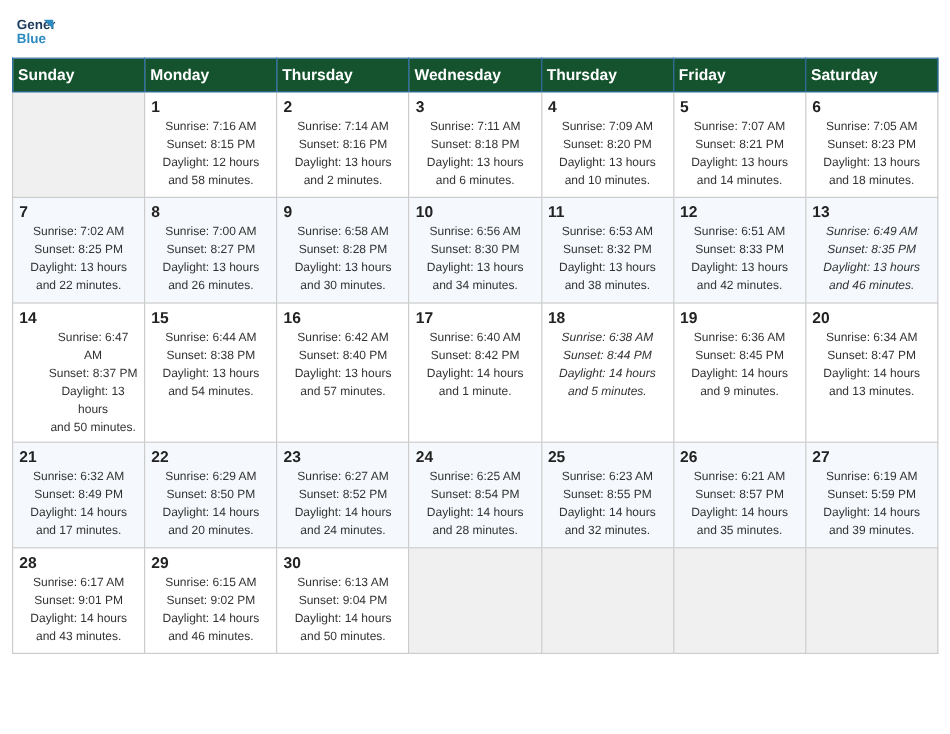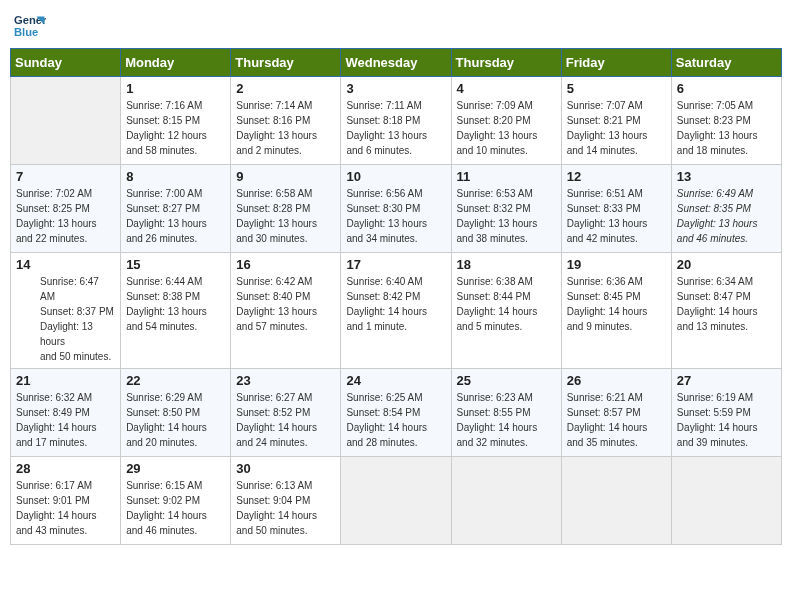--- a/index.html
+++ b/index.html
@@ -38,21 +38,21 @@
     .location-title {
       font-size: 16px;
       color: #333;
     }
     table {
       width: 100%;
       border-collapse: collapse;
       table-layout: fixed;
     }
     thead th {
-      background: #4d7c0f;
+      background: #14532d;
       color: #fff;
       font-size: 13px;
       font-weight: bold;
       padding: 6px 4px;
       text-align: left;
       border: 1px solid #2e6da4;
     }
     tbody td {
       border: 1px solid #ccc;
       vertical-align: top;
@@ -66,20 +66,21 @@
       font-size: 13px;
       font-weight: bold;
       color: #222;
       display: block;
       margin-bottom: 2px;
     }
     .cell-info {
       font-size: 10px;
       line-height: 1.5;
       color: #333;
+      text-align: center;
     }
     .empty-cell {
       background: #f9f9f9;
     }
     tbody tr:nth-child(even) td {
       background: #f5f8fc;
     }
     tbody tr:nth-child(odd) td {
       background: #fff;
     }
@@ -237,21 +238,21 @@
         </td>
         <td>
           <span class="day-num">17</span>
           <div class="cell-info" style="white-space: pre-line;">Sunrise: 6:40 AM
 Sunset: 8:42 PM
 Daylight: 14 hours
 and 1 minute.</div>
         </td>
         <td>
           <span class="day-num">18</span>
-          <div class="cell-info" style="white-space: pre-line;">Sunrise: 6:38 AM
+          <div class="cell-info" style="white-space: pre-line; font-style: italic;">Sunrise: 6:38 AM
 Sunset: 8:44 PM
 Daylight: 14 hours
 and 5 minutes.</div>
         </td>
         <td>
           <span class="day-num">19</span>
           <div class="cell-info" style="white-space: pre-line;">Sunrise: 6:36 AM
 Sunset: 8:45 PM
 Daylight: 14 hours
 and 9 minutes.</div>

